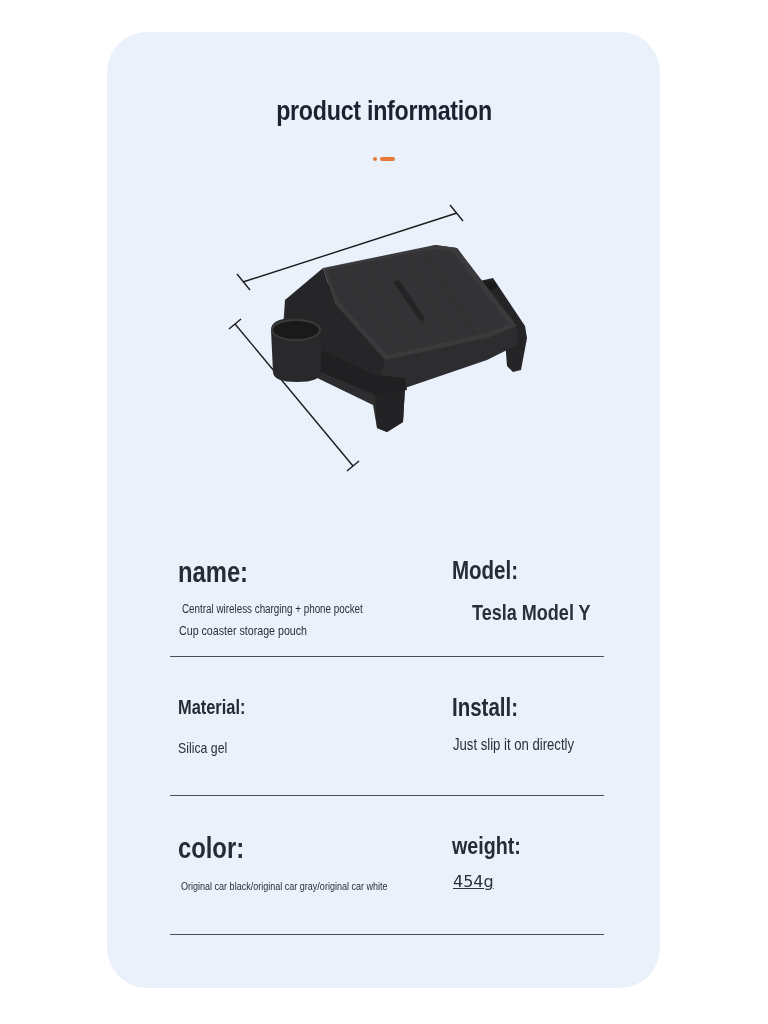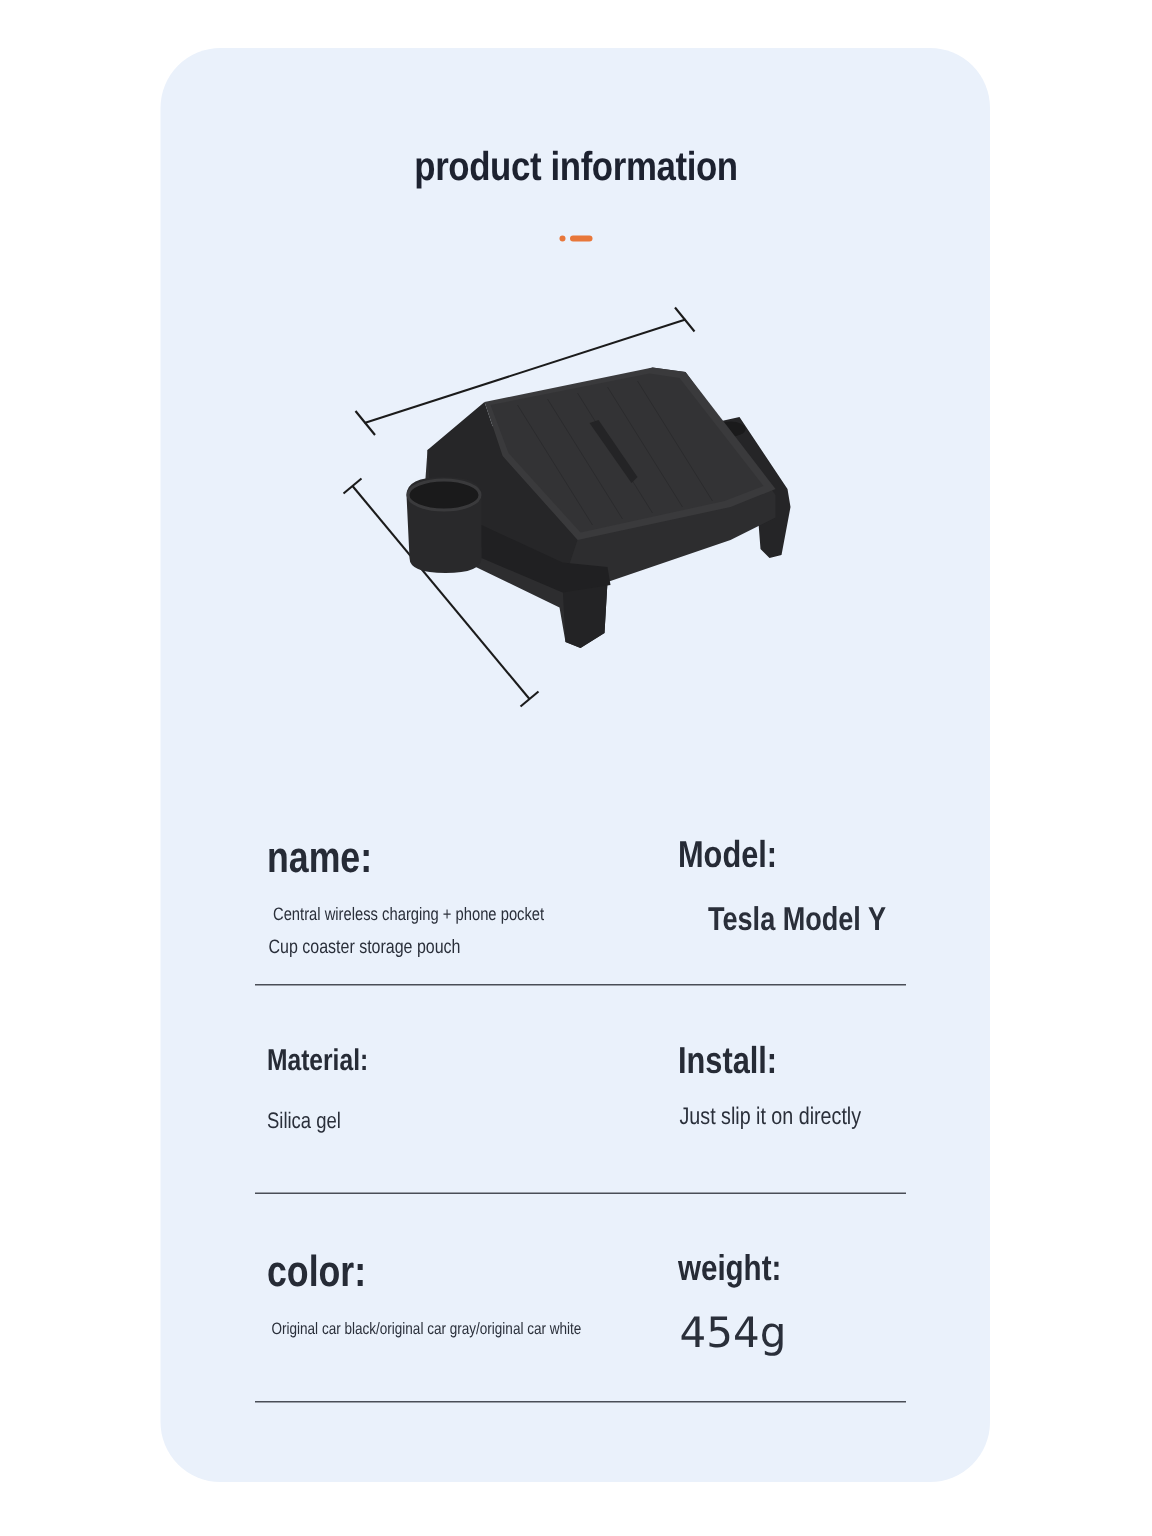--- a/index.html
+++ b/index.html
@@ -103,15 +103,15 @@
 
 <div class="label" style="left:452px; top:693px; font-size:25px;">Install:</div>
 <div class="value" style="left:453px; top:736px; font-size:16px;">Just slip it on directly</div>
 
 <div class="divider" style="top:795px;"></div>
 
 <div class="label" style="left:178px; top:832px; font-size:29px;">color:</div>
 <div class="value" style="left:181px; top:880px; font-size:11px;">Original car black/original car gray/original car white</div>
 
 <div class="label" style="left:452px; top:832px; font-size:24px;">weight:</div>
-<div class="value" style="left:453px; top:872px; font-size:28px; transform:none; font-family:'DejaVu Sans', sans-serif;">454g</div>
+<div class="value" style="left:453px; top:872px; font-size:16px; transform:none; font-family:'DejaVu Sans', sans-serif;text-decoration:underline;">454g</div>
 
 <div class="divider" style="top:934px;"></div>
 
 </body></html>

